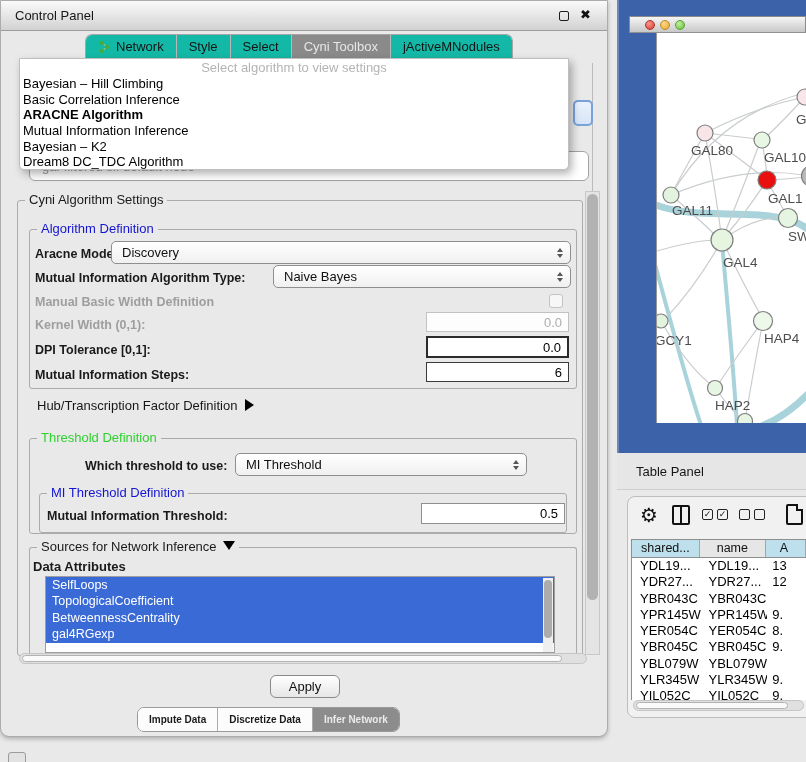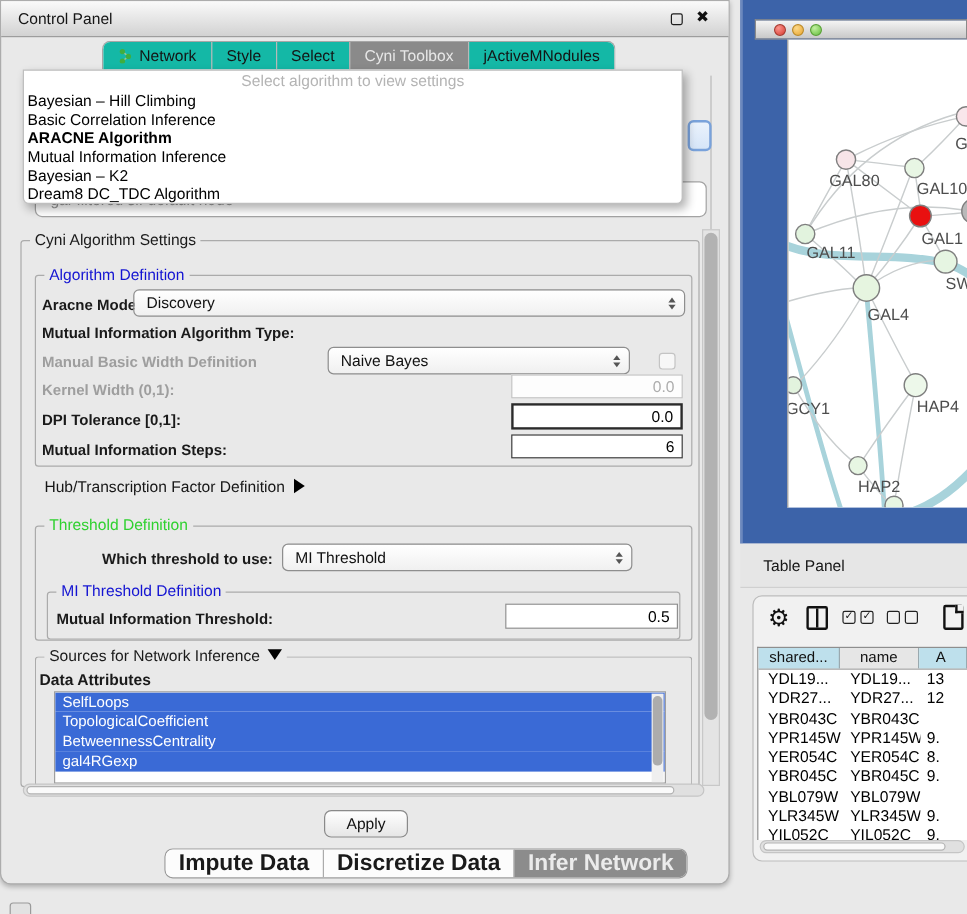--- a/index.html
+++ b/index.html
@@ -83,21 +83,21 @@
 
   .vscroll-track { left:584px; top:190px; width:15px; height:464px; background:#E4E4E4; border:1px solid #C8C8C8; }
   .vscroll-thumb { left:586px; top:193px; width:11px; height:406px; background:#B2B2B2; border-radius:6px; }
 
   .apply-btn { left:269px; top:674px; width:70px; height:23px; border:1px solid #8A8A8A; border-radius:6px;
                background:linear-gradient(#FFFFFF,#E6E6E6); font-size:13px; color:#111;
                display:flex; align-items:center; justify-content:center; }
 
   .bottom-tabs { left:136px; top:706px; height:25px; display:flex; border:1px solid #9A9A9A;
                  border-radius:7px; overflow:hidden; background:#FCFCFC; }
-  .btab { height:100%; display:flex; align-items:center; padding:0 11px; font-size:19px; font-weight:bold;
+  .btab { height:100%; display:flex; align-items:center; padding:0 11px; font-size:10px; font-weight:bold;
           color:#1A1A1A; border-left:1px solid #ABABAB; background:#FCFCFC; white-space:nowrap; }
   .btab:first-child { border-left:none; }
   .btab.selected { background:#8C8C8C; color:#EBEBEB; }
 
   .mini-square { left:8px; top:752px; width:18px; height:14px; border:1px solid #9A9A9A;
                  background:#E2E2E2; border-radius:3px; }
 
   
   .desktop-blue { left:617px; top:0; width:189px; height:453px; background:#3C63A9;
                   border-left:2px solid #6B88BE; }
@@ -195,21 +195,21 @@
   <span class="lbl" style="left:34px;top:246px;">Aracne Mode:</span>
   <div class="combo" style="left:110px;top:240px;width:460px;height:23px;">
     <span>Discovery</span>
     <span class="spin">
         <i class="up"></i>
         <i class="dn"></i>
       </span>
   </div>
 
   <span class="lbl" style="left:34px;top:270px;">Mutual Information Algorithm Type:</span>
-  <div class="combo" style="left:272px;top:264px;width:252px;height:23px;margin-top:24px;">
+  <div class="combo" style="left:272px;top:264px;width:298px;height:23px;">
     <span>Naive Bayes</span>
     <span class="spin">
         <i class="up"></i>
         <i class="dn"></i>
       </span>
   </div>
 
   <span class="lbl dis" style="left:34px;top:294px;">Manual Basic Width Definition</span>
   <span class="checkbox" style="left:548px;top:293px;"></span>
 

